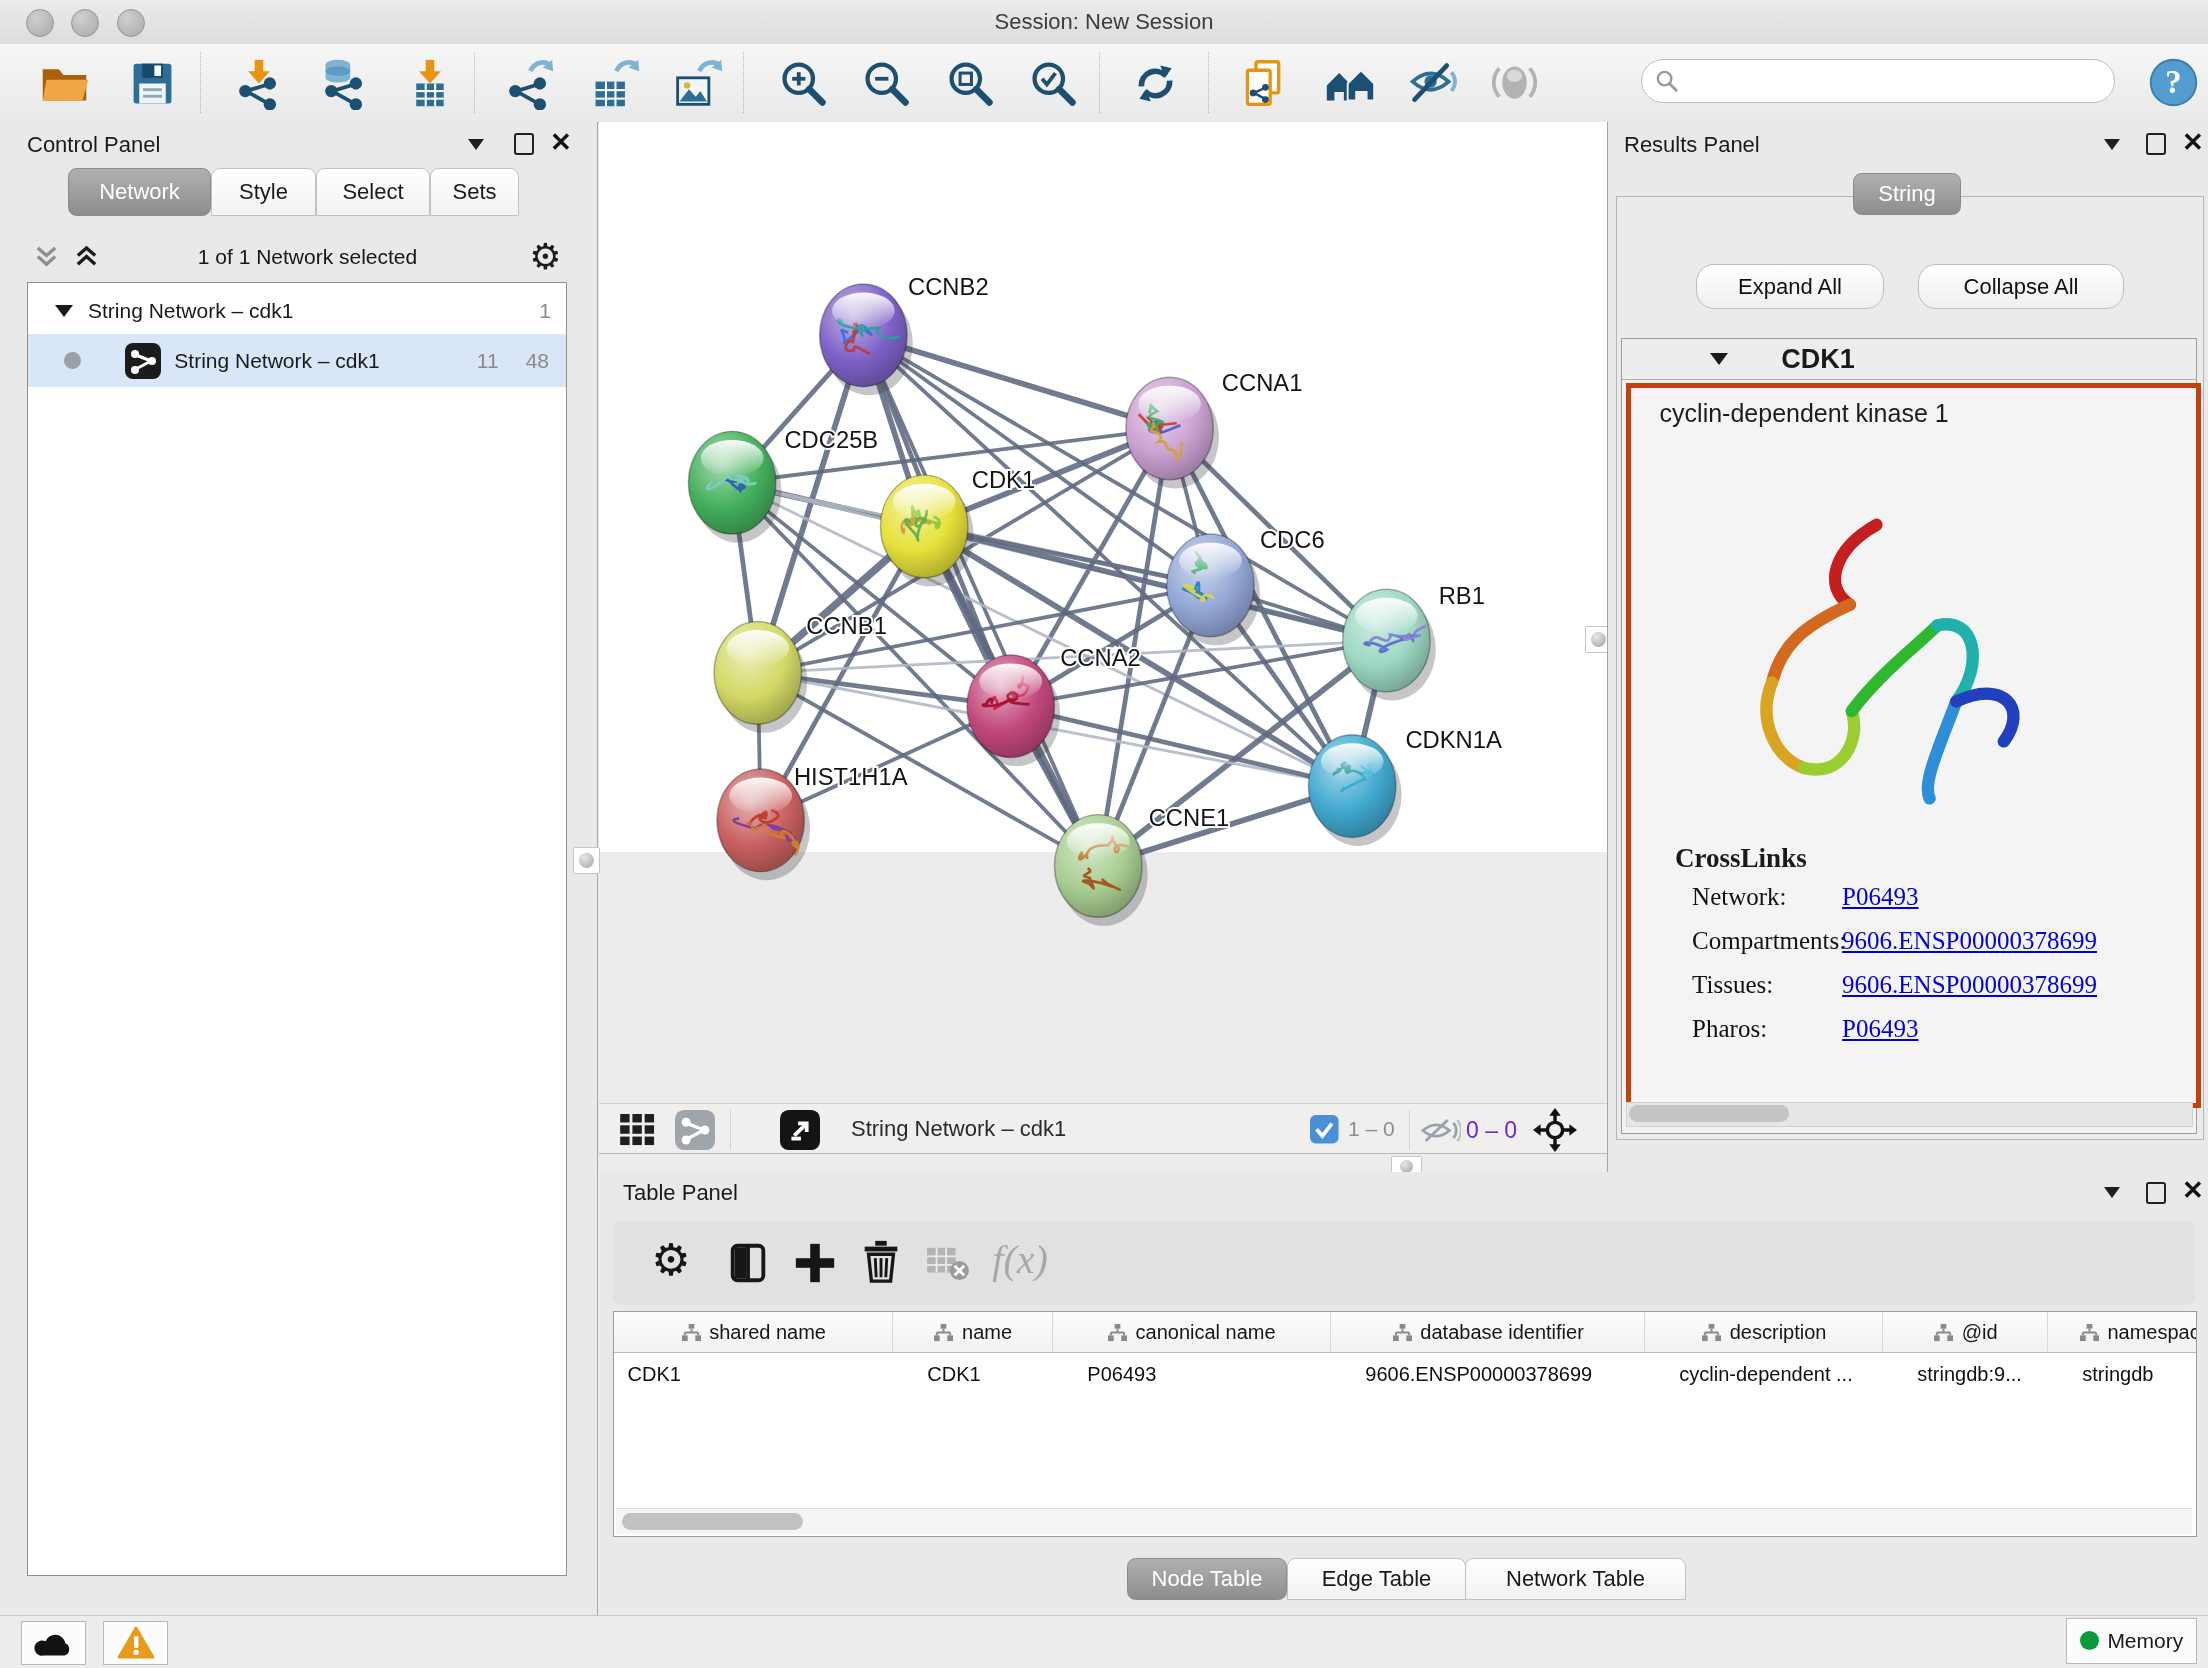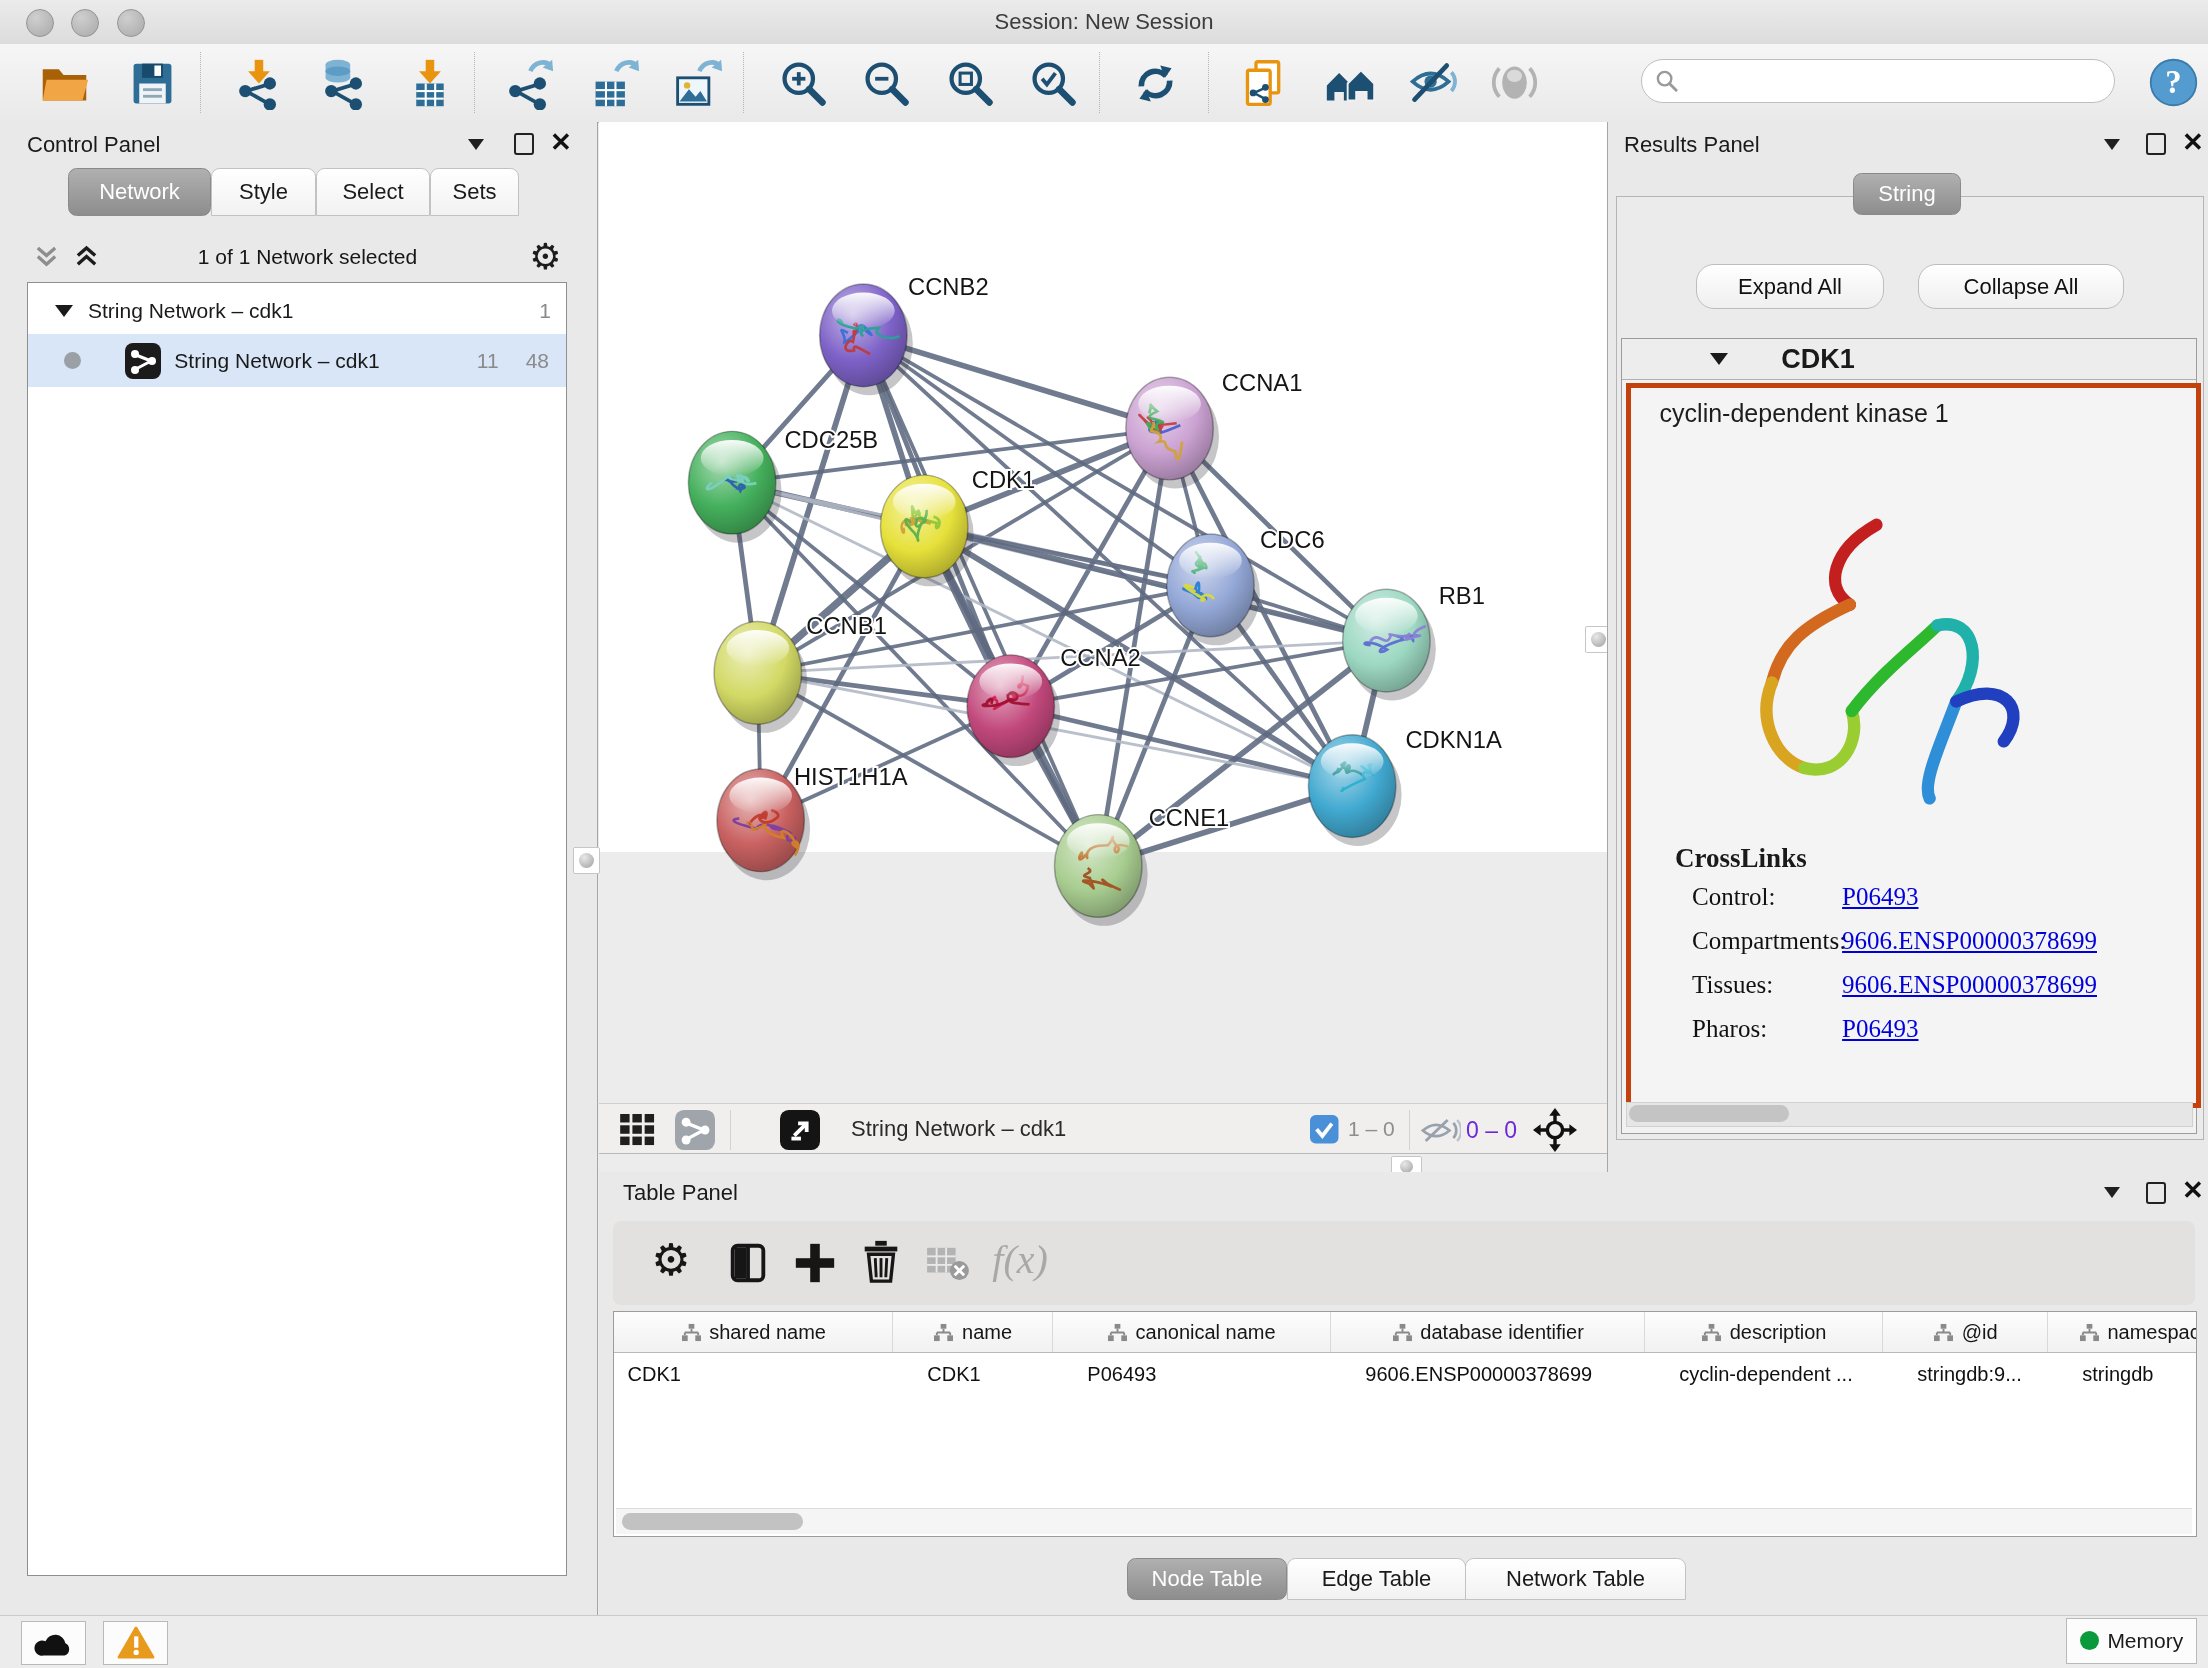--- a/index.html
+++ b/index.html
@@ -567,21 +567,21 @@
             <path d="M168 128 C120 150 96 170 86 210" fill="none" stroke="#d2691e" stroke-width="13" stroke-linecap="round"></path>
             <path d="M86 210 C70 250 90 290 120 300" fill="none" stroke="#d9a520" stroke-width="13" stroke-linecap="round"></path>
             <path d="M120 300 C160 310 180 270 170 240" fill="none" stroke="#9acd32" stroke-width="13" stroke-linecap="round"></path>
             <path d="M170 240 C200 200 240 170 260 150" fill="none" stroke="#2eb82e" stroke-width="13" stroke-linecap="round"></path>
             <path d="M260 150 C300 140 310 190 280 230" fill="none" stroke="#20b2aa" stroke-width="13" stroke-linecap="round"></path>
             <path d="M280 230 C262 278 244 316 252 332" fill="none" stroke="#2e8fd8" stroke-width="13" stroke-linecap="round"></path>
             <path d="M280 230 C330 206 356 238 330 272" fill="none" stroke="#2040c0" stroke-width="13" stroke-linecap="round"></path>
           </svg>
         <span class="serif abs" style="left:44px;top:455px;font-size:27px;font-weight:bold">CrossLinks</span>
         <div id="xlinks" class="abs" style="left:61px;top:495px;width:495px">
-            <div class="serif" style="position: relative; height: 44px; font-size: 25px;"><div style="display: inline-block; width: 150px; color: rgb(17, 17, 17); position: static;">Control:</div><a class="xlink serif" href="#">P06493</a></div>
+            <div class="serif" style="position: relative; height: 44px; font-size: 25px;"><div style="display: inline-block; width: 150px; color: rgb(17, 17, 17); position: static;">Network:</div><a class="xlink serif" href="#">P06493</a></div>
             <div class="serif" style="position: relative; height: 44px; font-size: 25px;"><div style="display: inline-block; width: 150px; color: rgb(17, 17, 17); position: static;">Compartments:</div><a class="xlink serif" href="#">9606.ENSP00000378699</a></div>
             <div class="serif" style="position: relative; height: 44px; font-size: 25px;"><div style="display: inline-block; width: 150px; color: rgb(17, 17, 17); position: static;">Tissues:</div><a class="xlink serif" href="#">9606.ENSP00000378699</a></div>
             <div class="serif" style="position: relative; height: 44px; font-size: 25px;"><div style="display: inline-block; width: 150px; color: rgb(17, 17, 17); position: static;">Pharos:</div><a class="xlink serif" href="#">P06493</a></div>
           </div>
       </div>
       <div class="abs" style="left:3.8px;top:763px;width:565px;height:23px;background:#e6e6e6;border:1px solid #d0d0d0">
         <div style="position:absolute;left:1.9px;top:1.9px;width:160px;height:17px;border-radius:8.6px;background:#c4c4c4"></div>
       </div>
     </div>
   </div>

